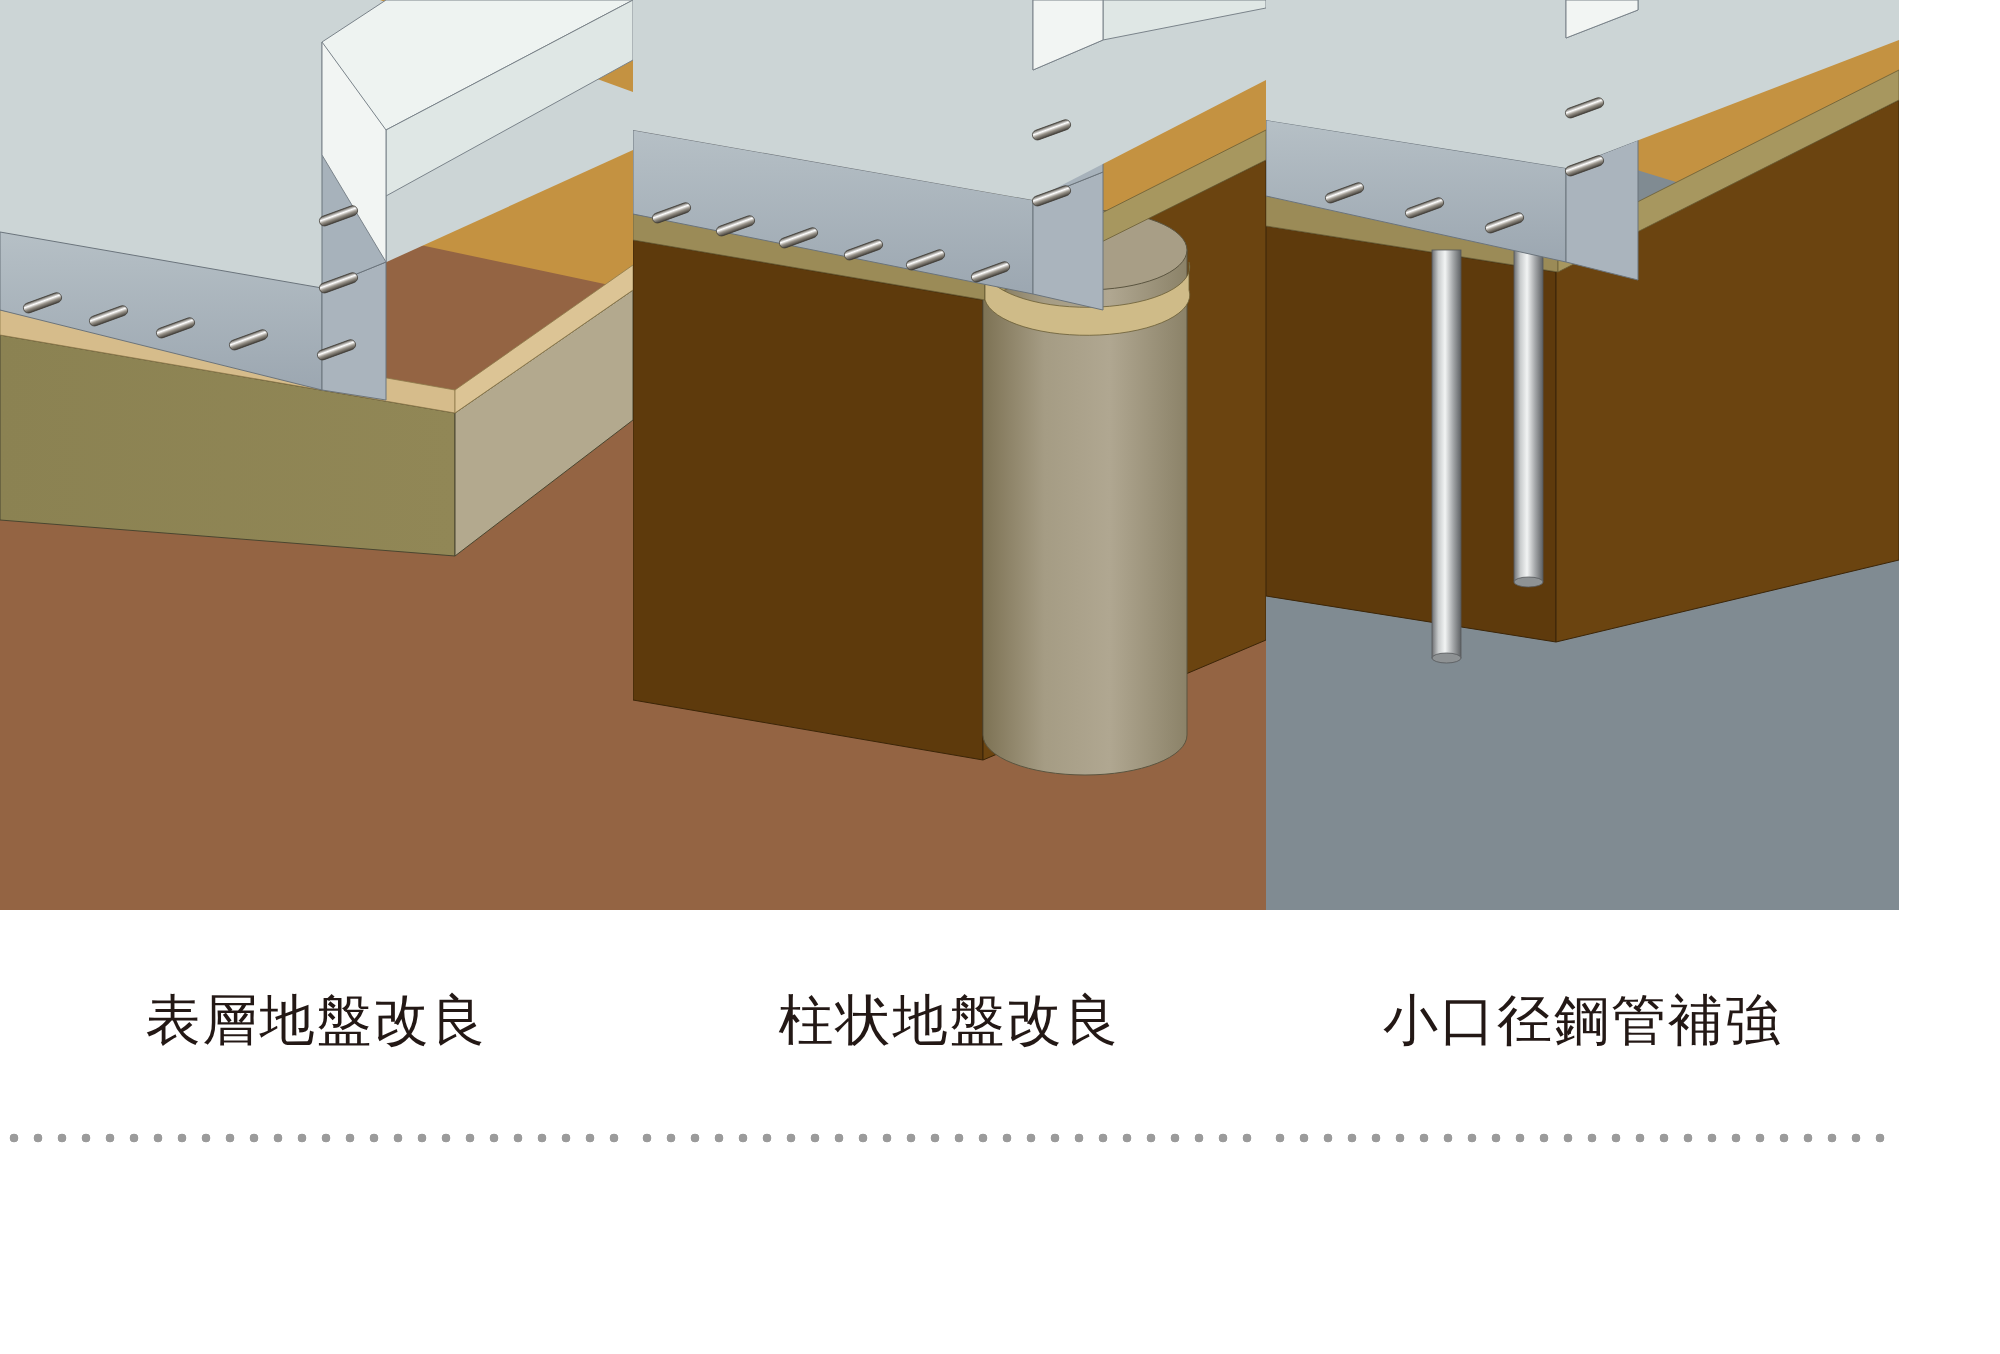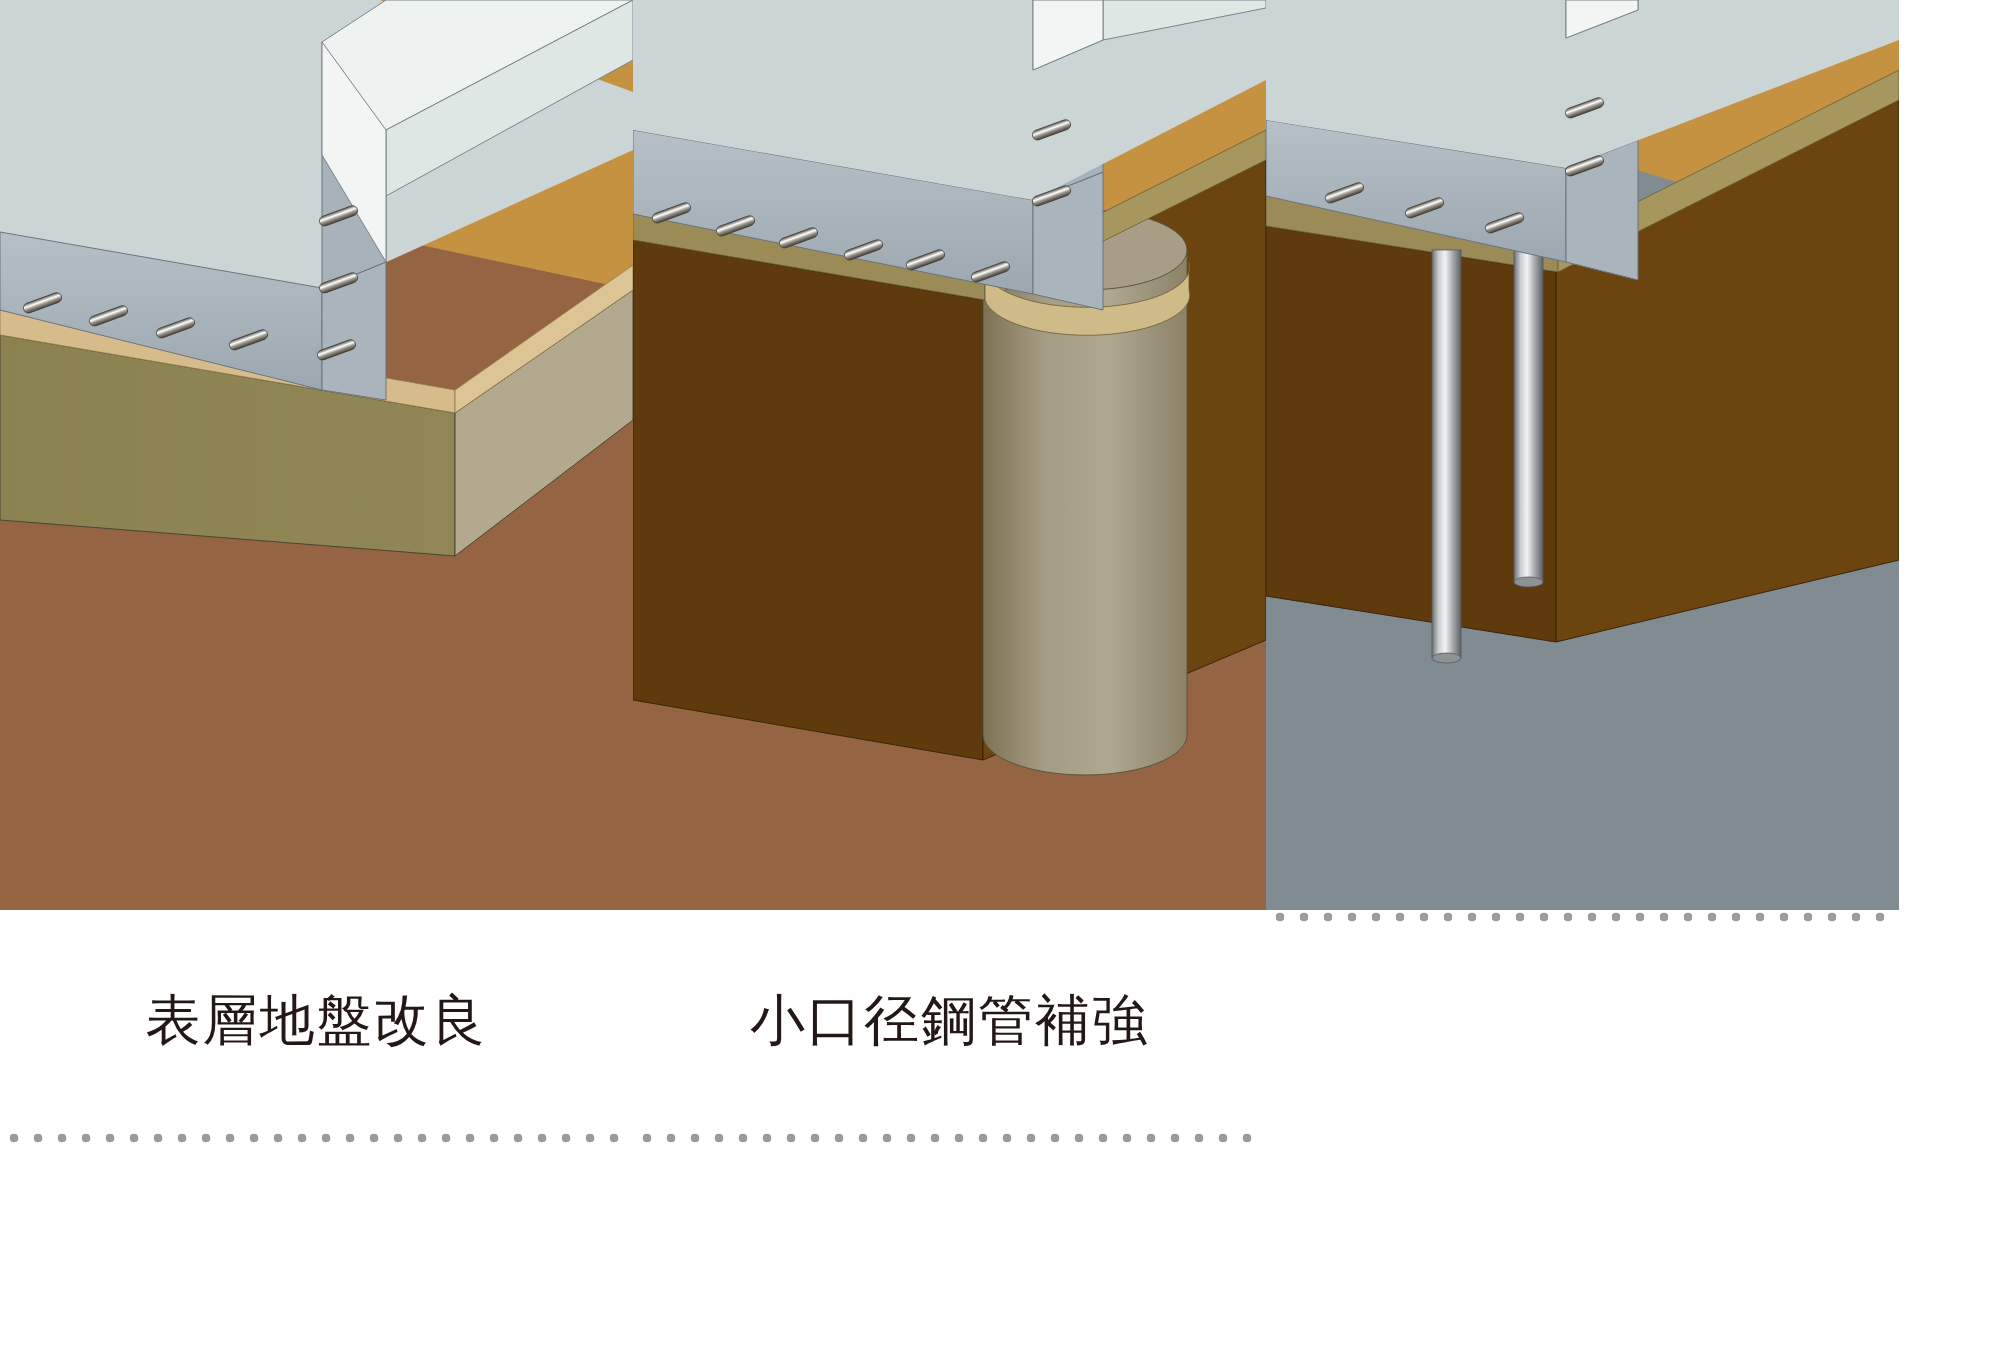--- a/index.html
+++ b/index.html
@@ -249,21 +249,21 @@
           <g transform="translate(398,132) rotate(-20)">
               <rect x="0" y="0" width="40" height="10" rx="5" fill="url(#rebarg2)" stroke="#3f3b35" stroke-width="0.7"></rect>
             </g>
           <g transform="translate(398,198) rotate(-20)">
               <rect x="0" y="0" width="40" height="10" rx="5" fill="url(#rebarg2)" stroke="#3f3b35" stroke-width="0.7"></rect>
             </g>
         </g>
       </svg>
     </div>
 
-    <h2 class="title">小口径鋼管補強</h2>
+    <h2 class="title">柱状地盤改良</h2>
     <div class="divider"></div>
   </section>
 
   <section class="panel">
     <div class="illus">
       <svg viewBox="0 0 633 910" xmlns="http://www.w3.org/2000/svg">
         <defs>
           <linearGradient id="p3pipe" x1="0" y1="0" x2="1" y2="0">
             <stop offset="0" stop-color="#6e7073"></stop>
               <stop offset="0.22" stop-color="#c9cccd"></stop>
@@ -343,16 +343,17 @@
           <g transform="translate(298,110) rotate(-20)">
               <rect x="0" y="0" width="40" height="10" rx="5" fill="url(#rebarg3)" stroke="#3f3b35" stroke-width="0.7"></rect>
             </g>
           <g transform="translate(298,168) rotate(-20)">
               <rect x="0" y="0" width="40" height="10" rx="5" fill="url(#rebarg3)" stroke="#3f3b35" stroke-width="0.7"></rect>
             </g>
         </g>
       </svg>
     </div>
 
+    <h2 class="title">小口径鋼管補強</h2>
     <div class="divider"></div>
   </section>
 
 </div>
 
 </body></html>

